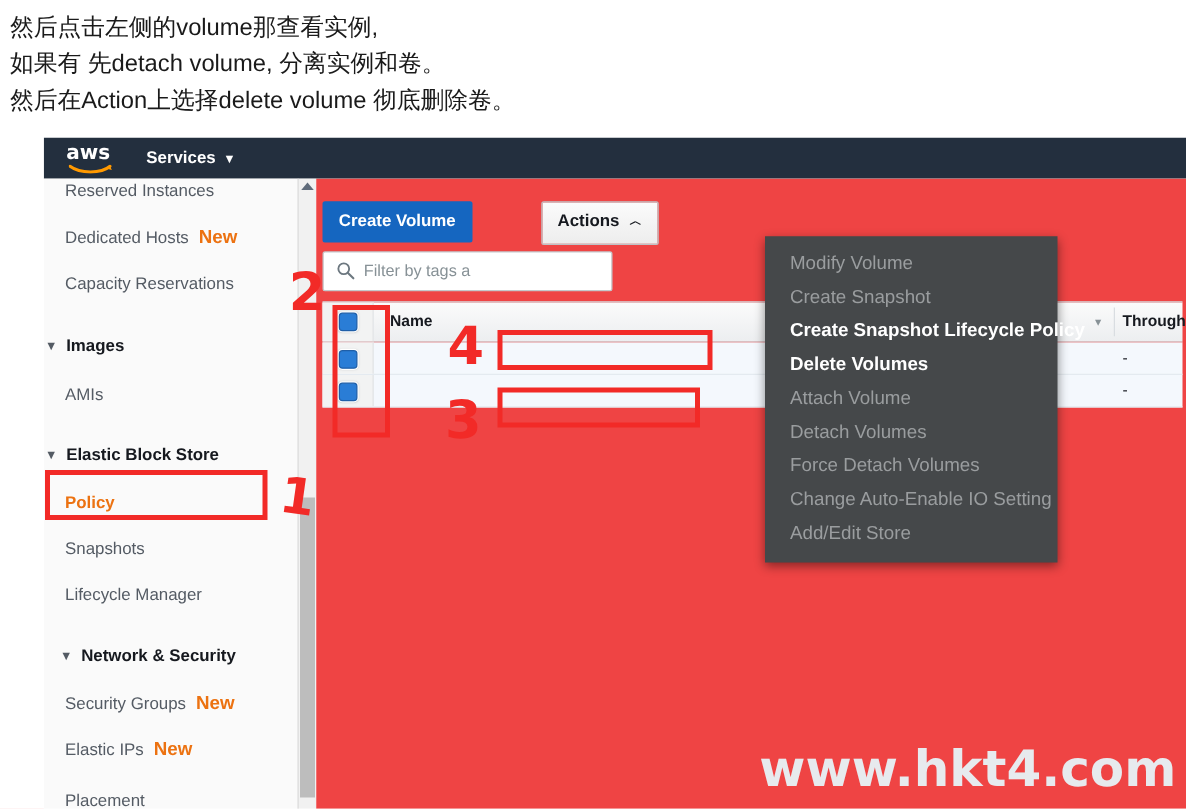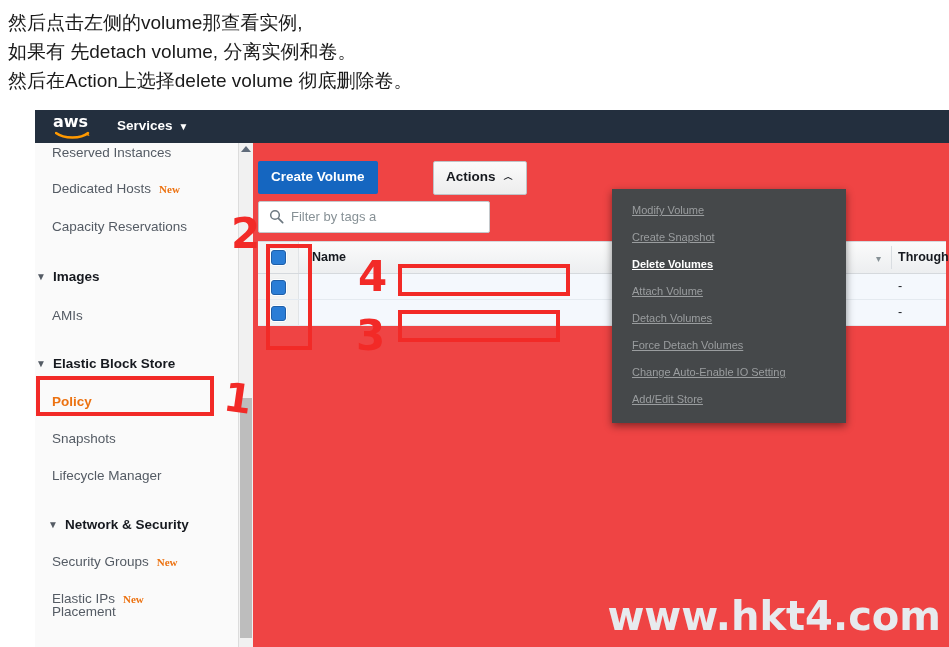--- a/index.html
+++ b/index.html
@@ -82,23 +82,22 @@
     color: #16191f;
   }
   .nav-item.group .tri {
     display: inline-block;
     font-size: 10px; color: #545b64;
     margin-right: 7px;
     transform: translateY(-1px);
   }
   .nav-item.active { color: #ec7211; font-weight: bold; }
   .newbadge {
-    color: #ec7211; font-weight: bold; font-size: 11px;
+    color: #ec7211; font-weight: bold; font-size: 15px;
     margin-left: 8px;
-    font-family: Liberation Serif, serif;
   }
 
   
   .nav-sb {
     position: absolute; left: 203px; top: 0;
     width: 14px; height: 504px;
     background: #f1f1f1;
     border-left: 1px solid #dcdcdc;
   }
   .nav-sb .arrow {
@@ -207,26 +206,25 @@
   .dropdown {
     position: absolute;
     left: 359px; top: 46px;
     width: 234px;
     background: #45484a;
     padding: 8px 0 10px 0;
     box-shadow: 0 3px 8px rgba(0,0,0,.45);
     z-index: 40;
   }
   .mi {
-    font-size: 11px;
+    font-size: 15px;
     color: #9a9d9f;
     padding: 5px 0 5px 20px;
     white-space: nowrap;
     line-height: 17px;
-    text-decoration: underline;
   }
   .mi.enabled { color: #ffffff; font-weight: bold; }
   .rbox {
     position: absolute;
     border: 4px solid #f22a27;
     z-index: 60;
     box-sizing: border-box;
   }
   .rnum {
     position: absolute;
@@ -323,21 +321,21 @@
       </div>
 
       <div class="nav-item" style="top:411px;">
         <span>Security Groups</span><span class="newbadge">New</span>
       </div>
 
       <div class="nav-item" style="top:448px;">
         <span>Elastic IPs</span><span class="newbadge">New</span>
       </div>
 
-      <div class="nav-item" style="top:461px;">
+      <div class="nav-item" style="top:490px;">
         <span>Placement</span>
       </div>
     </div>
 
     <div class="nav-sb">
       <div class="arrow"></div>
       <div class="thumb"></div>
     </div>
 
     <div class="main">
@@ -404,20 +402,23 @@
       </div>
 
       <div class="dropdown">
         <div class="mi">
           <span>Modify Volume</span>
         </div>
         <div class="mi">
           <span>Create Snapshot</span>
         </div>
         <div class="mi enabled">
+          <span>Create Snapshot Lifecycle Policy</span>
+        </div>
+        <div class="mi enabled">
           <span>Delete Volumes</span>
         </div>
         <div class="mi">
           <span>Attach Volume</span>
         </div>
         <div class="mi">
           <span>Detach Volumes</span>
         </div>
         <div class="mi">
           <span>Force Detach Volumes</span>

